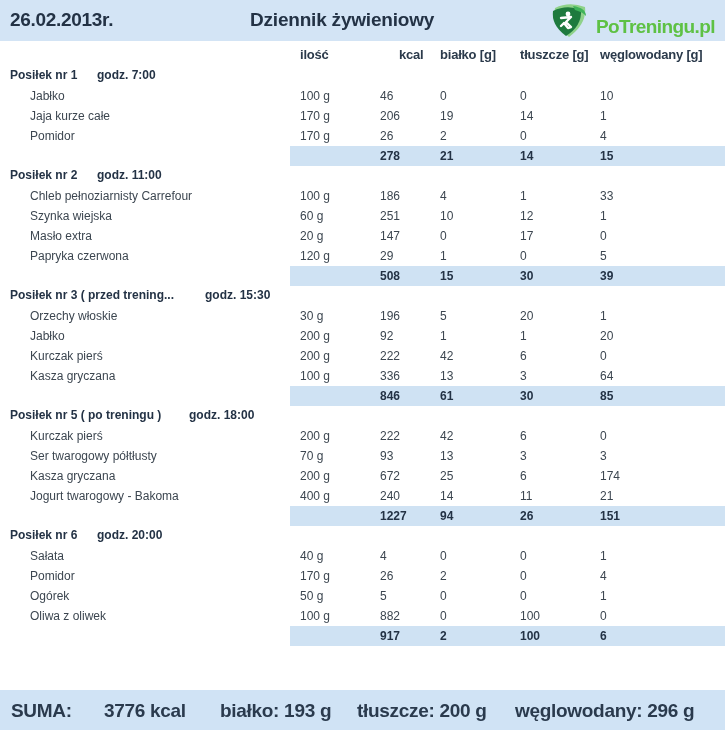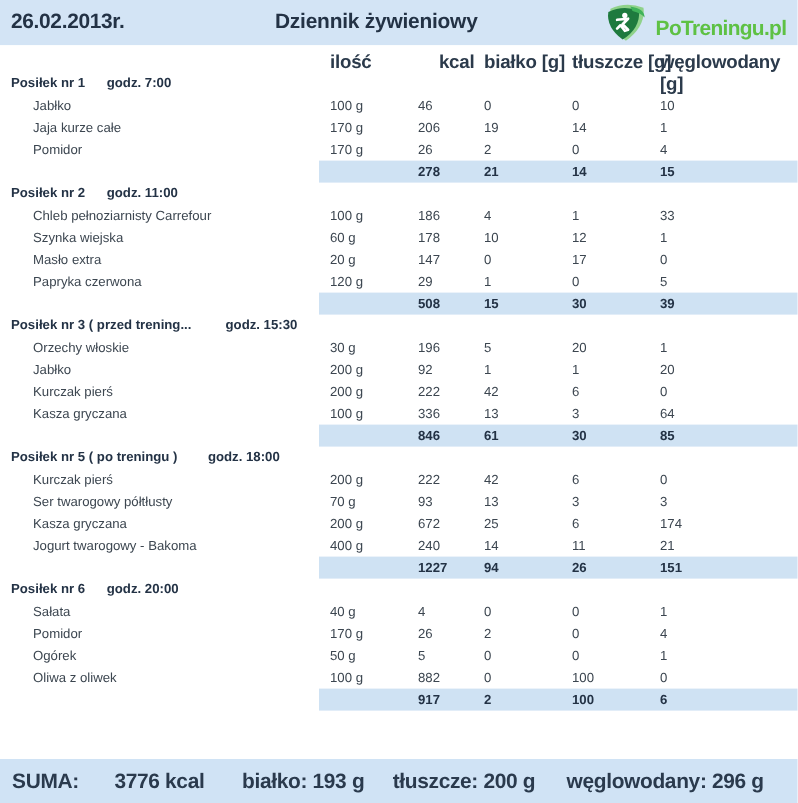--- a/index.html
+++ b/index.html
@@ -22,21 +22,21 @@
     letter-spacing:-0.2px;
   }
   .logo { position:absolute; left:549px; top:2px; width:170px; height:36px; }
   .logo-mark { position:absolute; left:0; top:0; width:40px; height:36px; }
   .logo-text {
     position:absolute; left:47px; top:14px; font-size:19px; font-weight:bold; color:#5ec144;
     letter-spacing:-0.6px;
   }
 
   .colhead {
-    position:absolute; top:47px; font-size:17px; font-weight:bold; color:#2b3a4b;
+    position:absolute; top:47px; font-size:13px; font-weight:bold; color:#2b3a4b;
     letter-spacing:-0.2px;
   }
   .meal-title {
     position:absolute; left:10px; font-size:12px; font-weight:bold; color:#233245;
     white-space:pre;
   }
   .cell {
     position:absolute; font-size:12px; color:#3c4650; white-space:pre;
   }
   .total-bar {
@@ -123,21 +123,21 @@
     <div class="cell" style="left:30px;top:189px">Chleb pełnoziarnisty Carrefour</div>
     <div class="cell" style="left:300px;top:189px">100 g</div>
     <div class="cell" style="left:380px;top:189px">186</div>
     <div class="cell" style="left:440px;top:189px">4</div>
     <div class="cell" style="left:520px;top:189px">1</div>
     <div class="cell" style="left:600px;top:189px">33</div>
   </div>
   <div>
     <div class="cell" style="left:30px;top:209px">Szynka wiejska</div>
     <div class="cell" style="left:300px;top:209px">60 g</div>
-    <div class="cell" style="left:380px;top:209px">178</div>
+    <div class="cell" style="left:380px;top:209px">251</div>
     <div class="cell" style="left:440px;top:209px">10</div>
     <div class="cell" style="left:520px;top:209px">12</div>
     <div class="cell" style="left:600px;top:209px">1</div>
   </div>
   <div>
     <div class="cell" style="left:30px;top:229px">Masło extra</div>
     <div class="cell" style="left:300px;top:229px">20 g</div>
     <div class="cell" style="left:380px;top:229px">147</div>
     <div class="cell" style="left:440px;top:229px">0</div>
     <div class="cell" style="left:520px;top:229px">17</div>

